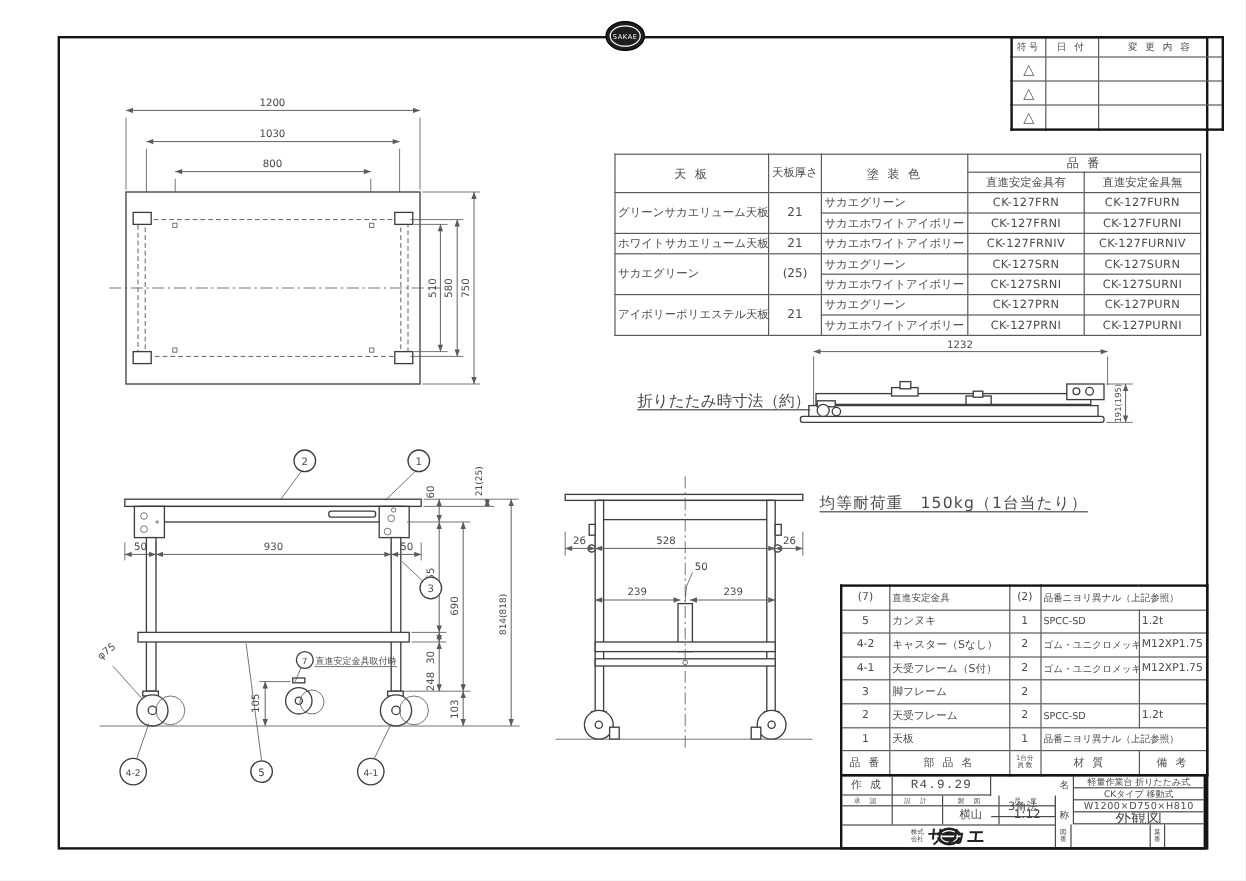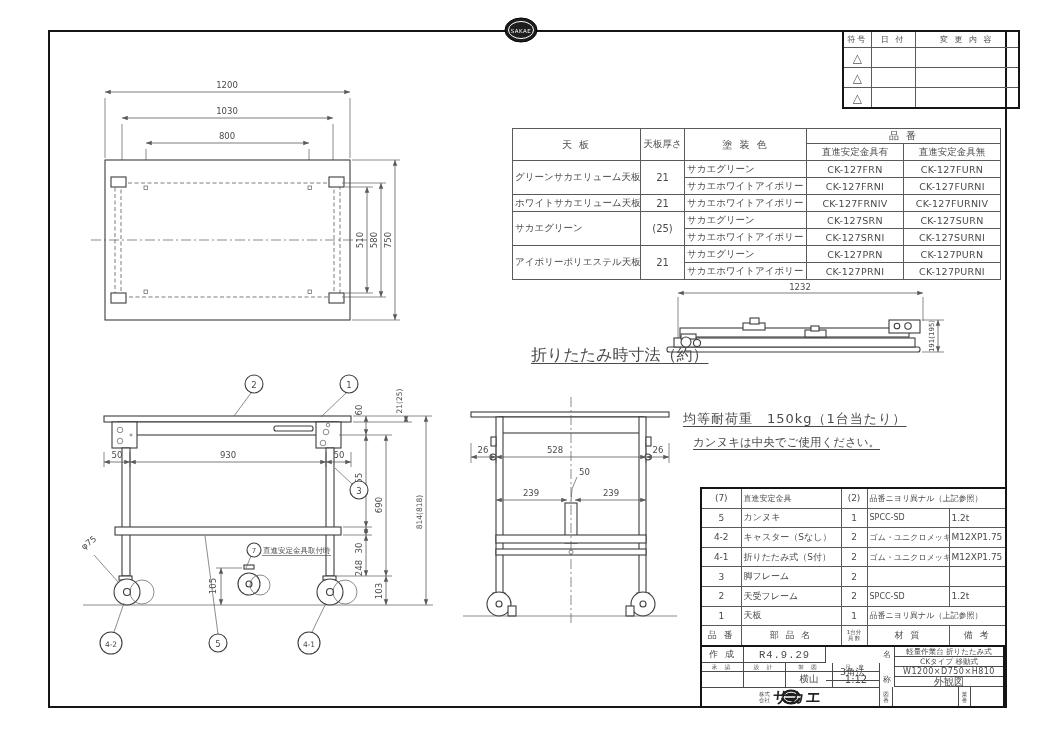--- a/index.html
+++ b/index.html
@@ -27,21 +27,21 @@
   .parts td.nm,.parts td.mat,.parts td.rk{text-align:left;}
   .parts td.mat{font-size:8px;}
   .parts .hd td{letter-spacing:2px;font-size:9px;}
   .qtyh{font-size:5.5px;line-height:6px;letter-spacing:0;}
   
   .tb{left:700px;top:645px;width:305px;height:63px;border:2px solid #151515;box-sizing:border-box;}
   .tb .c{position:absolute;box-sizing:border-box;border-color:#5a5a5a;display:flex;align-items:center;justify-content:center;overflow:hidden;white-space:nowrap;}
   .notes{left:683px;top:362px;width:330px;margin-top:48px;}
   .load{font-size:13px;letter-spacing:1px;text-decoration:underline;text-underline-offset:3px;margin-bottom:5px;}
   .nline{font-size:11.5px;line-height:18.5px;text-decoration:underline;text-underline-offset:3px;}
-  .foldlbl{left:531px;top:325px;font-size:16px;text-decoration:underline;text-underline-offset:3px;margin-top:20px;}
+  .foldlbl{left:531px;top:325px;font-size:13px;text-decoration:underline;text-underline-offset:3px;}
   
   svg{position:absolute;overflow:visible;}
   svg text{fill:#4a4a4a;font-size:8.5px;font-family:"DejaVu Sans",sans-serif;}
   .obj{stroke:#3d3d3d;stroke-width:1.1;fill:#fff;}
   .thin{stroke:#5a5a5a;stroke-width:.7;fill:none;}
   .dim{stroke:#5a5a5a;stroke-width:.8;fill:none;}
   .dash{stroke:#5a5a5a;stroke-width:.8;fill:none;stroke-dasharray:4 2.5;}
   .cl{stroke:#5a5a5a;stroke-width:.7;fill:none;stroke-dasharray:10 3 2 3;}
 </style>
 </head>
@@ -222,21 +222,20 @@
     </g>
     <line class="thin" x1="269" y1="37" x2="291" y2="37"></line>
       <line class="thin" x1="269" y1="69" x2="291" y2="69"></line>
     <line class="dim" x1="285" y1="37" x2="285" y2="69" marker-start="url(#ar)" marker-end="url(#ar)"></line>
     <text transform="rotate(-90 281 53)" x="281" y="53" text-anchor="middle" style="font-size:7px;">191(195)</text>
   </svg>
   <div class="abs foldlbl">折りたたみ時寸法（約）</div>
 
   <div class="abs notes">
     <div class="load">均等耐荷重　150kg（1台当たり）</div>
-    <div class="nline" style="margin-left:10px;">カンヌキは中央でご使用ください。</div>
   </div>
 
   <svg class="abs" style="left:58px;top:372px;" width="410" height="290" viewBox="0 0 410 290">
     <g>
       <rect class="obj" x="46" y="44" width="247" height="6"></rect>
       <rect class="obj" x="60" y="50" width="219" height="13"></rect>
       <rect class="obj" x="216" y="54" width="39" height="5" rx="2"></rect>
       <rect class="obj" x="54" y="50" width="25" height="26"></rect>
       <circle class="thin" cx="62" cy="58" r="2.8"></circle>
         <circle class="thin" cx="62" cy="69" r="2.8"></circle>
@@ -413,21 +412,21 @@
     </tr>
     <tr>
       <td>4-2</td>
       <td class="nm">キャスター（Sなし）</td>
       <td>2</td>
       <td class="mat">ゴム・ユニクロメッキ</td>
       <td class="rk">M12XP1.75</td>
     </tr>
     <tr>
       <td>4-1</td>
-      <td class="nm">折りたたみ式（S付）</td>
+      <td class="nm">天受フレーム（S付）</td>
       <td>2</td>
       <td class="mat">ゴム・ユニクロメッキ</td>
       <td class="rk">M12XP1.75</td>
     </tr>
     <tr>
       <td>3</td>
       <td class="nm">脚フレーム</td>
       <td>2</td>
       <td class="mat"></td>
       <td class="rk"></td>
@@ -482,21 +481,21 @@
       </span>
       <span style="font-size:15px;font-weight:bold;letter-spacing:1px;color:#222;transform:skewX(-6deg);">サカエ</span>
     </div>
     <div class="c" style="left:178px;top:0;width:15px;height:40px;border-right:1px solid;flex-direction:column;justify-content:space-between;font-size:8px;padding:2px 0;box-sizing:border-box;">
       <span>名</span>
         <span>称</span>
     </div>
     <div class="c" style="left:193px;top:0;width:108px;height:10px;border-bottom:1px solid;font-size:7.5px;">軽量作業台 折りたたみ式</div>
     <div class="c" style="left:193px;top:10px;width:108px;height:10px;border-bottom:1px solid;font-size:7.5px;text-align:center;">CKタイプ 移動式</div>
     <div class="c" style="left:193px;top:20px;width:108px;height:10px;border-bottom:1px solid;font-size:8px;letter-spacing:.5px;text-align:center;">W1200×D750×H810</div>
-    <div class="c" style="left:193px;top:30px;width:108px;height:10px;border-bottom:1px solid;font-size:10px;">外観図</div>
+    <div class="c" style="left:193px;top:30px;width:108px;height:10px;border-bottom:1px solid;font-size:13px;">外観図</div>
     <div class="c" style="left:178px;top:40px;width:13px;height:19px;border-right:1px solid;flex-direction:column;font-size:5.5px;line-height:6px;">
       <span>図</span>
         <span>番</span>
     </div>
     <div class="c" style="left:191px;top:40px;width:66px;height:19px;border-right:1px solid;"></div>
     <div class="c" style="left:257px;top:40px;width:12px;height:19px;border-right:1px solid;flex-direction:column;font-size:5.5px;line-height:6px;">
       <span>葉</span>
         <span>番</span>
     </div>
     <div class="c" style="left:269px;top:40px;width:32px;height:19px;"></div>

